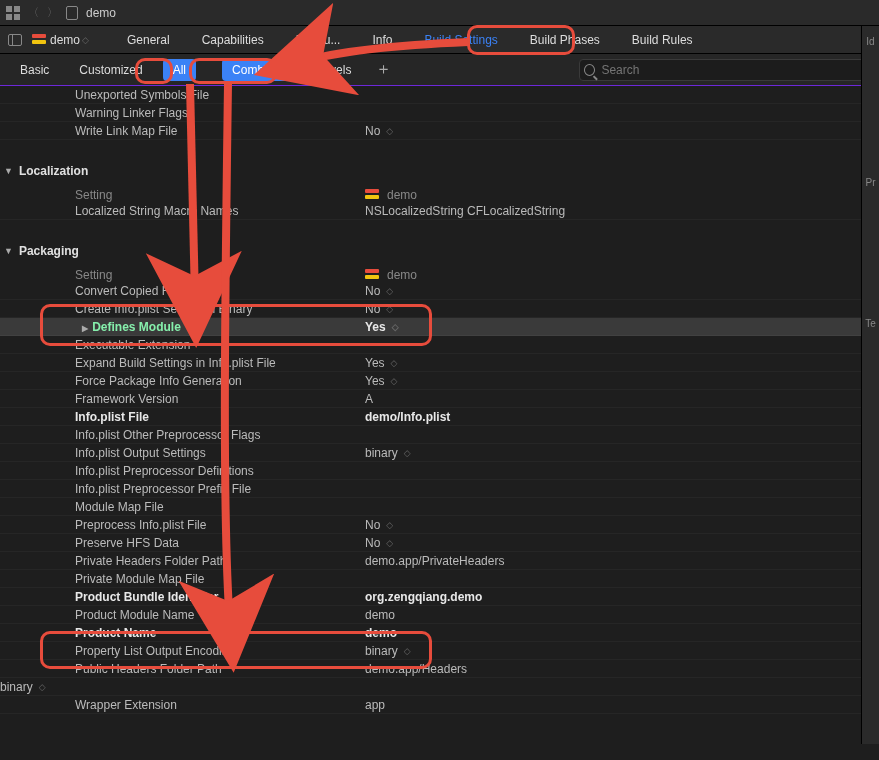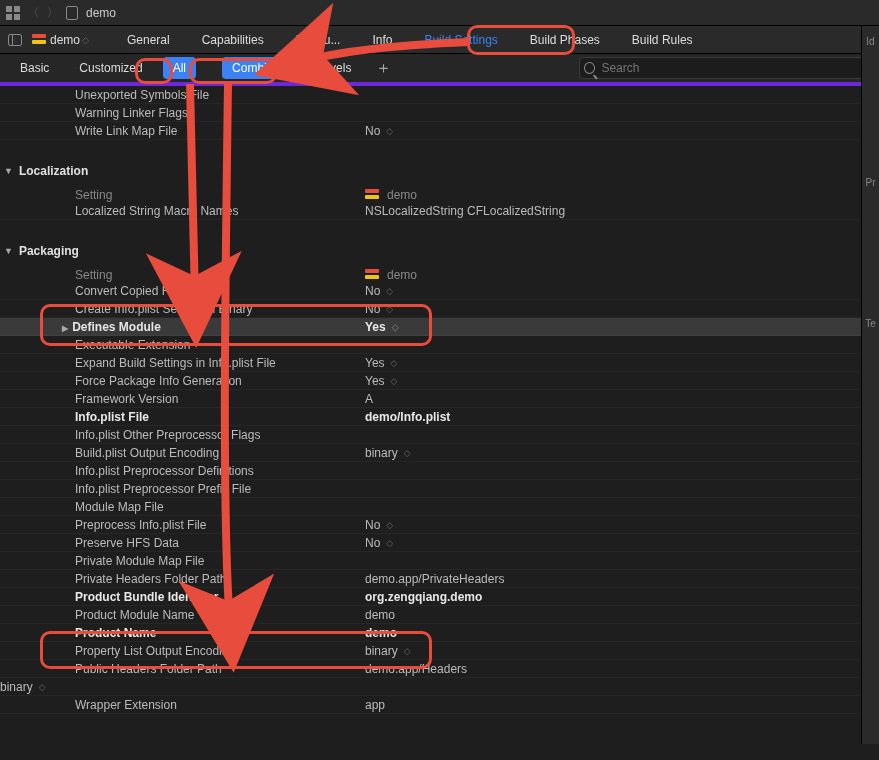--- a/index.html
+++ b/index.html
@@ -38,21 +38,21 @@
   .flags-icon { display:inline-block; width:14px; height:12px; position:relative; margin-right:4px;}
   .flags-icon::before{content:"";position:absolute;left:0;top:0;width:14px;height:4px;background:#e74c3c;border-radius:1px;}
   .flags-icon::after{content:"";position:absolute;left:0;top:6px;width:14px;height:4px;background:#f1c40f;border-radius:1px;}
   .target-name { color:#ddd; font-size:12px; display:flex; align-items:center; padding:0 10px 0 4px;}
   .tabs { display:flex; gap:0; margin-left:12px; }
   .tab { padding:6px 16px; color:#ddd; font-size:12px; }
   .tab.active { color:#3b82f6; }
   .filterbar {
     height: 32px;
     background: #262626;
-    border-bottom:4px solid #6d28d9;
+    border-bottom:1px solid #6d28d9;
     display:flex; align-items:center; gap:10px; padding:0 10px 0 10px;
   }
   .fbtn { color:#ddd; padding:4px 10px; border-radius:4px; font-size:12px;}
   .fbtn.pill { background:#3b82f6; color:#fff; }
   .plus { color:#aaa; font-size:16px; margin-left:4px;}
   .search { margin-left:auto; display:flex; align-items:center; background:#1c1c1c; border:1px solid #3a3a3a; border-radius:4px; padding:3px 4px; width:290px;}
   .search input { background:transparent; border:none; outline:none; color:#ccc; width:100%; font-size:12px;}
   .mag { width:12px;height:12px;border:1.5px solid #888;border-radius:50%;position:relative;margin-right:6px;}
   .mag::after{content:"";position:absolute;right:-4px;bottom:-4px;width:5px;height:1.5px;background:#888;transform:rotate(45deg);}
   .content { position:relative; }
@@ -60,21 +60,21 @@
   .row .k { width:365px; padding-left:75px; color:#bbb; white-space:nowrap; overflow:hidden;}
   .row .v { flex:1; color:#bbb; display:flex; align-items:center; gap:4px;}
   .row.bold .k, .row.bold .v { font-weight:600; color:#e8e8e8;}
   .section { display:flex; align-items:center; height:22px; padding-left:4px; color:#e0e0e0; font-weight:600; font-size:12px; margin-top:20px;}
   .section .tri { margin-right:6px; font-size:9px; color:#aaa;}
   .hdr { display:flex; height:20px; align-items:flex-end;}
   .hdr .k { width:365px; padding-left:75px; color:#888;}
   .hdr .v { color:#888; display:flex; align-items:center; gap:4px;}
   .diam { color:#666; font-size:9px; margin-left:2px;}
   .row.sel { background:#3a3a3a;}
-  .row.sel .k{ color:#e5e5e5; font-weight:600; padding-left:62px;}
+  .row.sel .k{ color:#86efac; font-weight:600; padding-left:82px;}
   .row.sel .k::before{content:"▶"; font-size:8px; color:#aaa; margin-right:4px;}
   .rightstrip { position:absolute; right:0; top:26px; bottom:16px; width:18px; background:#2a2a2a; border-left:1px solid #000; color:#888; font-size:10px; padding-top:10px; text-align:center; }
   .rightstrip div{ margin-bottom:130px;}
   
   .anno { position:absolute; border:3px solid #e74c3c; border-radius:10px; pointer-events:none;}
   
   svg.overlay { position:absolute; left:0; top:0; pointer-events:none;}
 </style>
 </head>
 <body>
@@ -221,21 +221,21 @@
       <div class="k">Info.plist File</div>
       <div class="v">
         <span>demo/Info.plist</span>
       </div>
     </div>
   <div class="row">
       <div class="k">Info.plist Other Preprocessor Flags</div>
       <div class="v"></div>
     </div>
   <div class="row">
-      <div class="k">Build.plist Output Encoding</div>
+      <div class="k">Info.plist Output Settings</div>
       <div class="v">
         <span>binary</span>
         <span class="diam">◇</span>
       </div>
     </div>
   <div class="row">
       <div class="k">Info.plist Preprocessor Definitions</div>
       <div class="v"></div>
     </div>
   <div class="row">
@@ -254,28 +254,28 @@
       </div>
     </div>
   <div class="row">
       <div class="k">Preserve HFS Data</div>
       <div class="v">
         <span>No</span>
         <span class="diam">◇</span>
       </div>
     </div>
   <div class="row">
+      <div class="k">Private Headers Folder Path</div>
+      <div class="v">
+        <span>demo.app/PrivateHeaders</span>
+      </div>
+    </div>
+  <div class="row">
       <div class="k">Private Module Map File</div>
       <div class="v"></div>
-    </div>
-  <div class="row">
-      <div class="k">Private Headers Folder Path</div>
-      <div class="v">
-        <span>demo.app/PrivateHeaders</span>
-      </div>
     </div>
   <div class="row bold">
       <div class="k">Product Bundle Identifier</div>
       <div class="v">
         <span>org.zengqiang.demo</span>
       </div>
     </div>
   <div class="row">
       <div class="k">Product Module Name</div>
       <div class="v">

